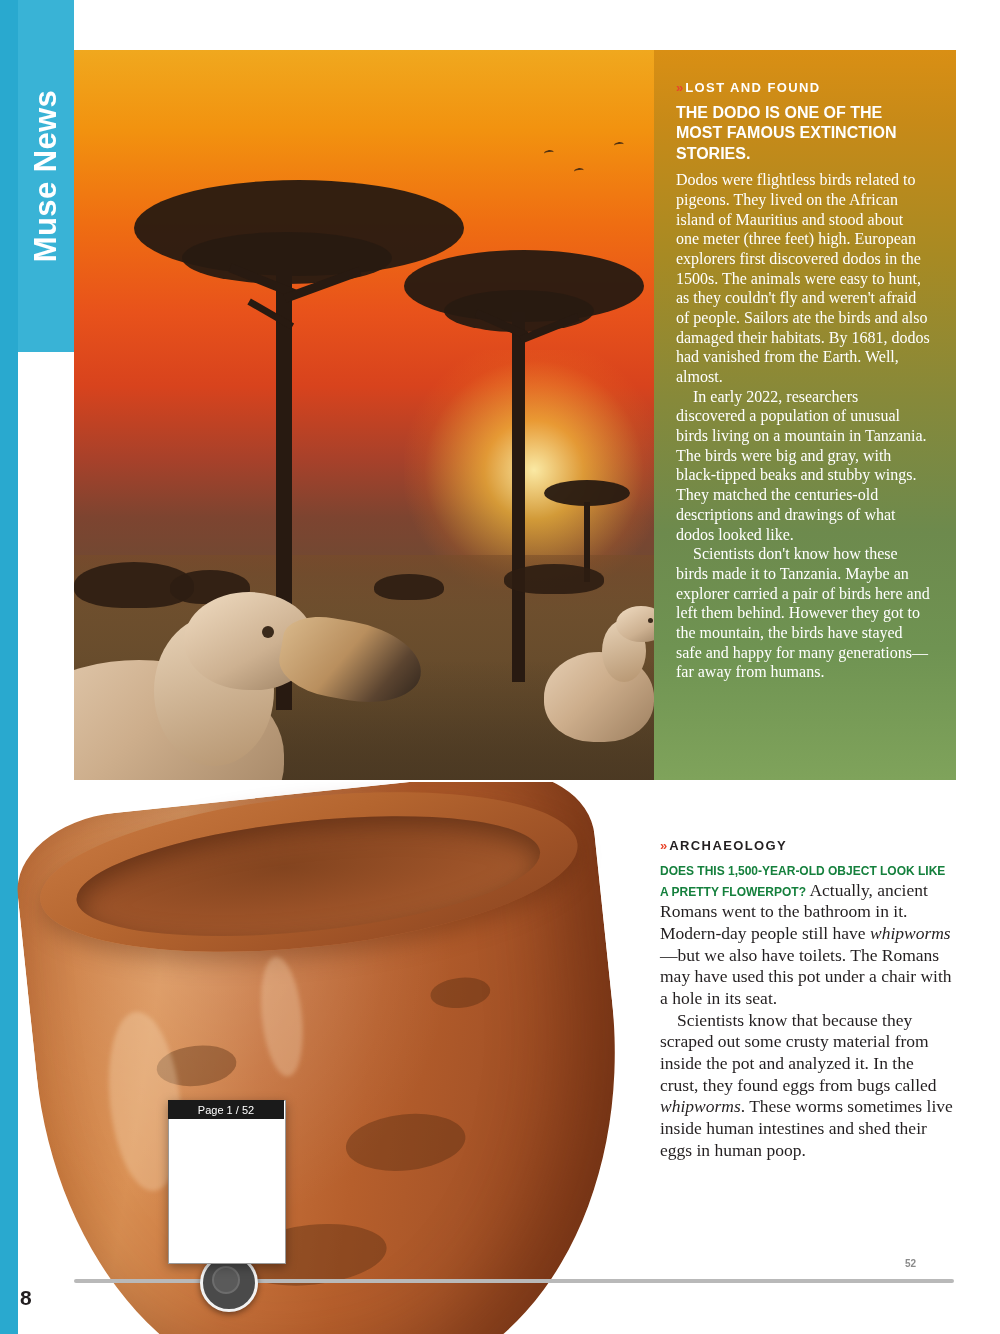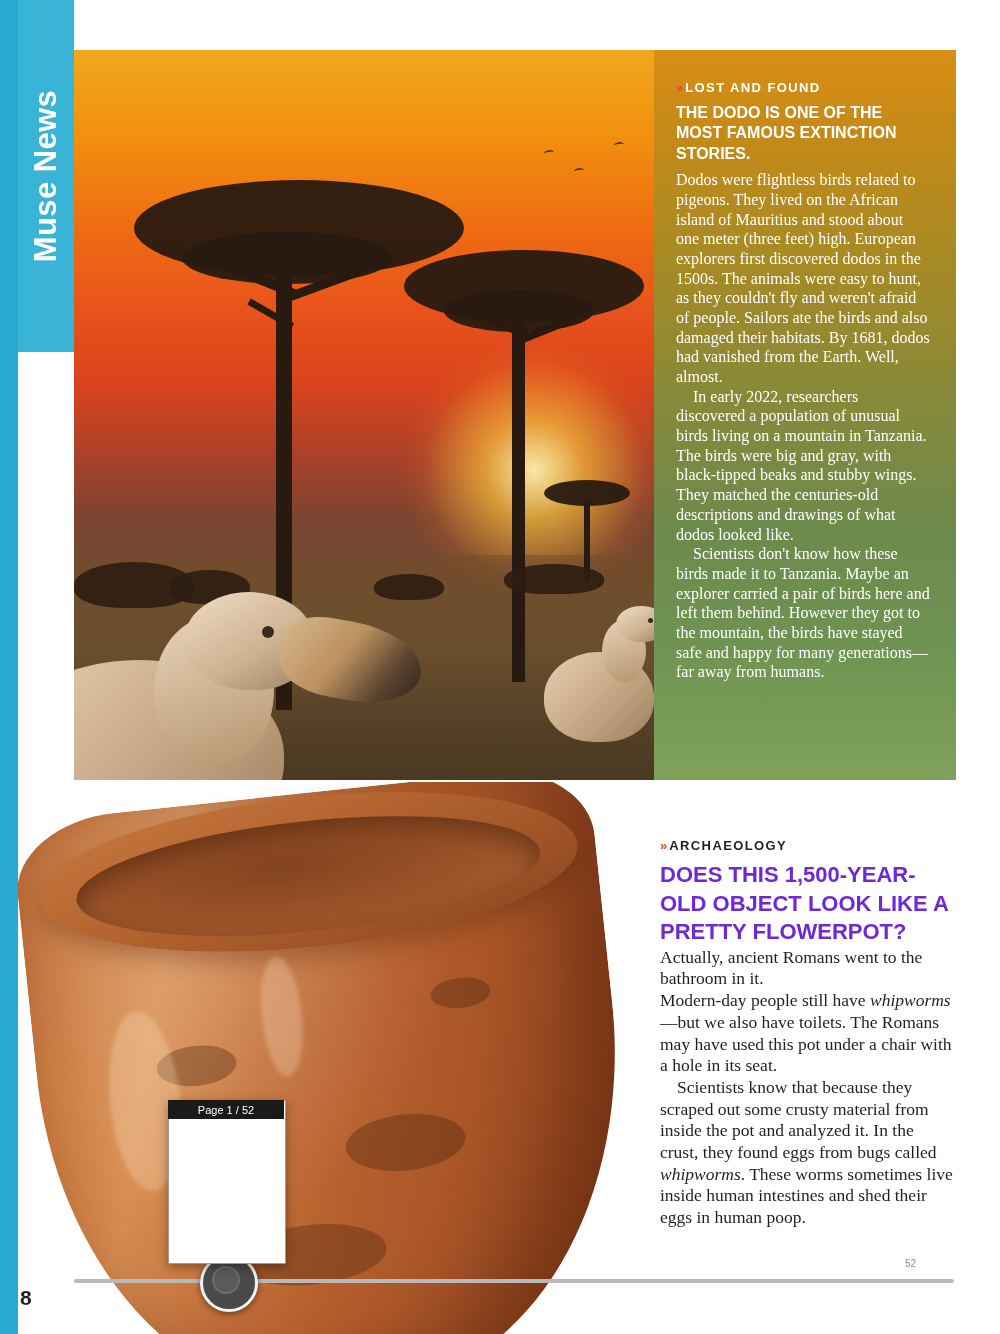--- a/index.html
+++ b/index.html
@@ -311,39 +311,40 @@
     font-family: "Liberation Sans", sans-serif;
     font-weight: bold;
     font-size: 34px;
     line-height: 1.05;
     margin: 0 0 16px 0;
     color: #231f20;
   }
   .lede-bottom {
     font-family: "Liberation Sans", sans-serif;
     font-weight: bold;
-    font-size: 22px;
+    font-size: 12px;
     line-height: 1.3;
-    color: #6d28d9;
+    color: #15803d;
   }
   .body-bottom {
     font-family: "Liberation Serif", serif;
     font-size: 17.5px;
     line-height: 1.24;
     color: #231f20;
   }
   .body-bottom p { margin: 0; }
   .body-bottom p + p { text-indent: 17px; }
   .folio-small {
     position: absolute;
     left: 905px;
     top: 1258px;
     font-family: "Liberation Sans", sans-serif;
     font-size: 10px;
     color: #8b8b8b;
+    font-weight: bold;
   }
 
   
   .scrub-track {
     position: absolute;
     left: 74px;
     top: 1279px;
     width: 880px;
     height: 4px;
     background: #b9b9b9;

